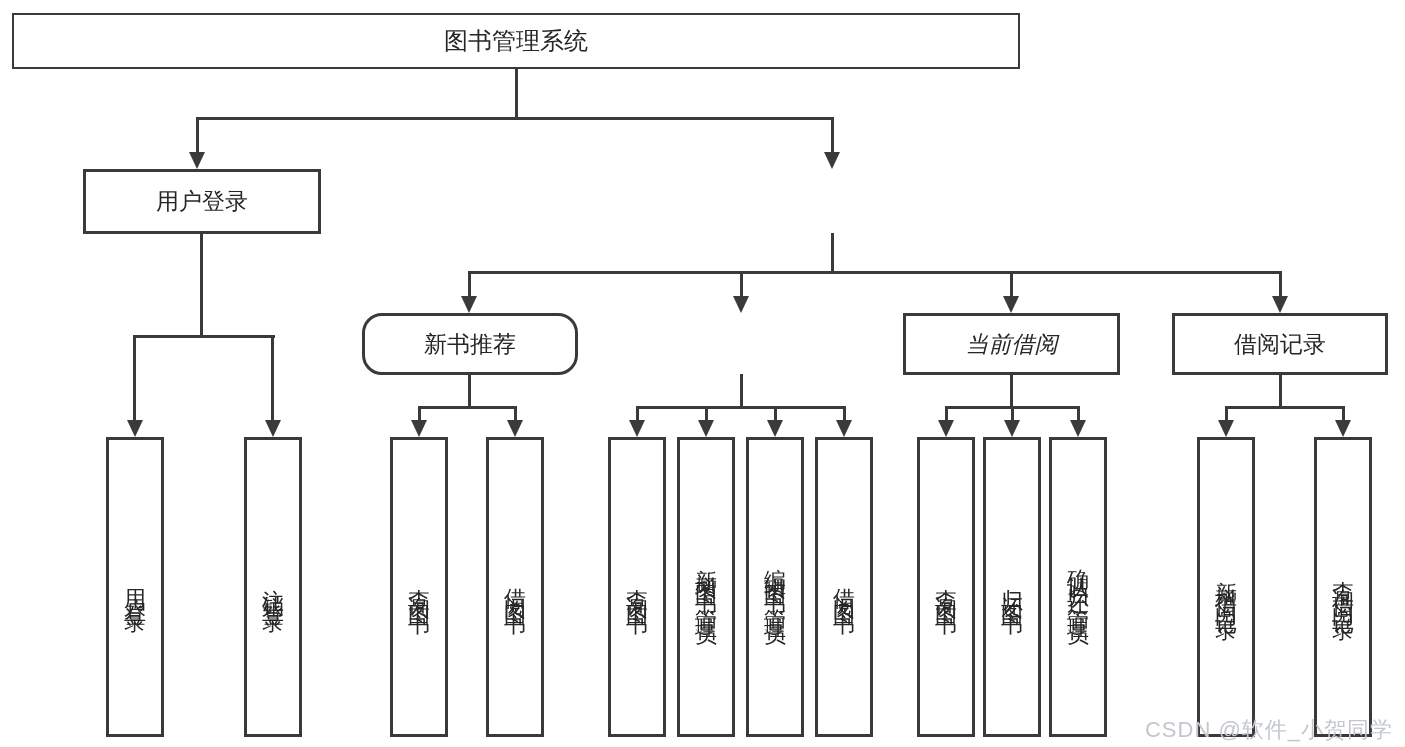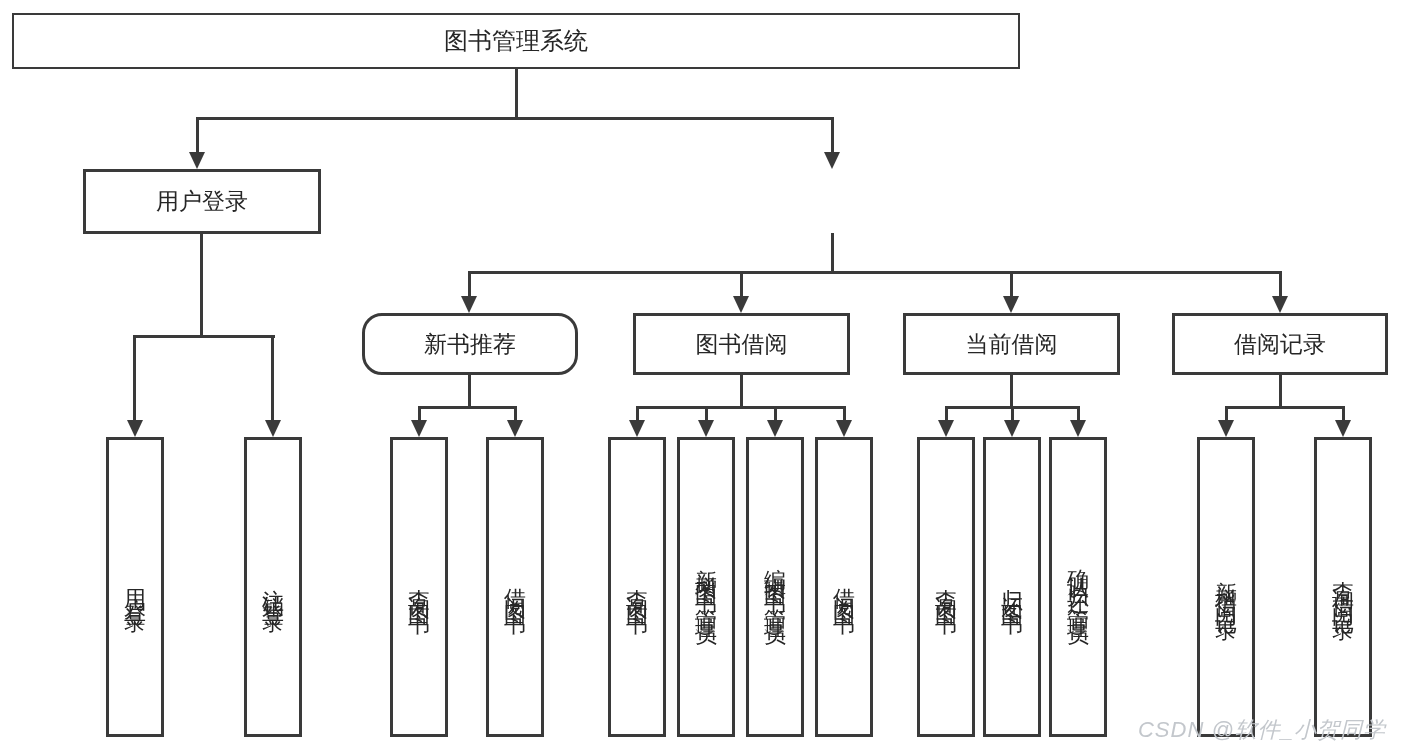--- a/index.html
+++ b/index.html
@@ -47,27 +47,26 @@
   .vl{position:absolute;width:3px;background:var(--line);}
   .hl{position:absolute;height:3px;background:var(--line);}
   .ar{
     position:absolute;width:0;height:0;
     border-left:8px solid transparent;
     border-right:8px solid transparent;
     border-top:17px solid var(--line);
   }
   .watermark{
     position:absolute;
-    right:19px;
+    right:12px;
     bottom:2px;
     font-size:22px;
     color:var(--watermark);
     letter-spacing:1px;
     z-index:5;
-    font-style:italic;
   }
 </style>
 </head>
 <body>
 
 <div class="canvas">
 
   <div class="node root" style="left:12px;top:13px;width:1008px;height:56px;">图书管理系统</div>
 
   <div class="vl" style="left:515px;top:69px;height:49px;"></div>
@@ -91,22 +90,21 @@
   <div class="vl" style="left:468px;top:271px;height:27px;"></div>
   <div class="ar" style="left:461px;top:296px;"></div>
   <div class="vl" style="left:740px;top:271px;height:27px;"></div>
   <div class="ar" style="left:733px;top:296px;"></div>
   <div class="vl" style="left:1010px;top:271px;height:27px;"></div>
   <div class="ar" style="left:1003px;top:296px;"></div>
   <div class="vl" style="left:1279px;top:271px;height:27px;"></div>
   <div class="ar" style="left:1272px;top:296px;"></div>
 
   <div class="node" style="left:362px;top:313px;width:216px;height:62px;border-radius:20px;">新书推荐</div>
-  <div class="node" style="left:633px;top:313px;width:217px;height:62px;">图书借阅</div>
-  <div class="node" style="left:903px;top:313px;width:217px;height:62px;">当前借阅</div>
+  <div class="node" style="left:903px;top:313px;width:217px;height:62px;font-style:italic;">当前借阅</div>
   <div class="node" style="left:1172px;top:313px;width:216px;height:62px;">借阅记录</div>
 
   <div class="vl" style="left:468px;top:374px;height:34px;"></div>
   <div class="hl" style="left:418px;top:406px;width:99px;"></div>
   <div class="vl" style="left:418px;top:406px;height:16px;"></div>
   <div class="ar" style="left:411px;top:420px;"></div>
   <div class="vl" style="left:514px;top:406px;height:16px;"></div>
   <div class="ar" style="left:507px;top:420px;"></div>
 
   <div class="vl" style="left:740px;top:374px;height:34px;"></div>

